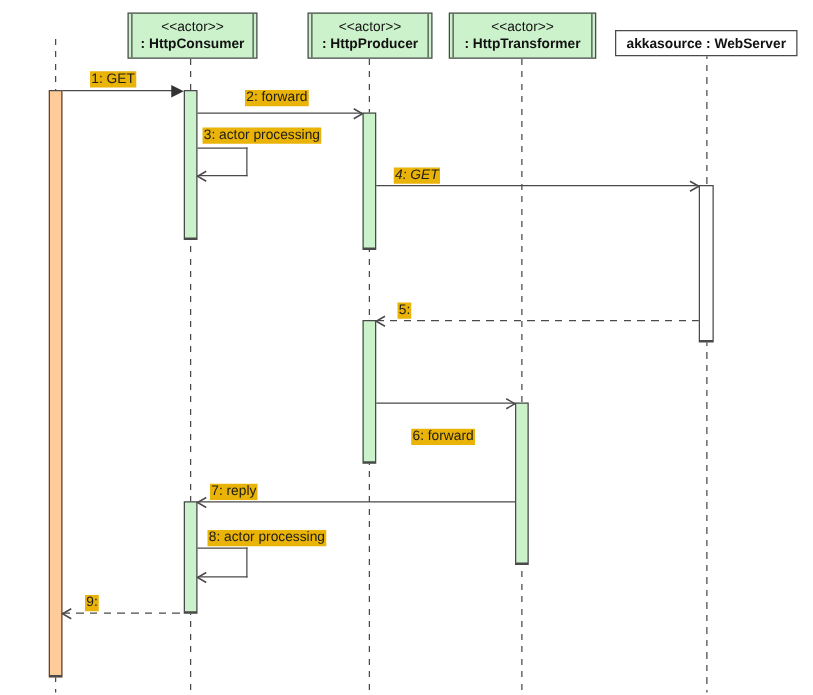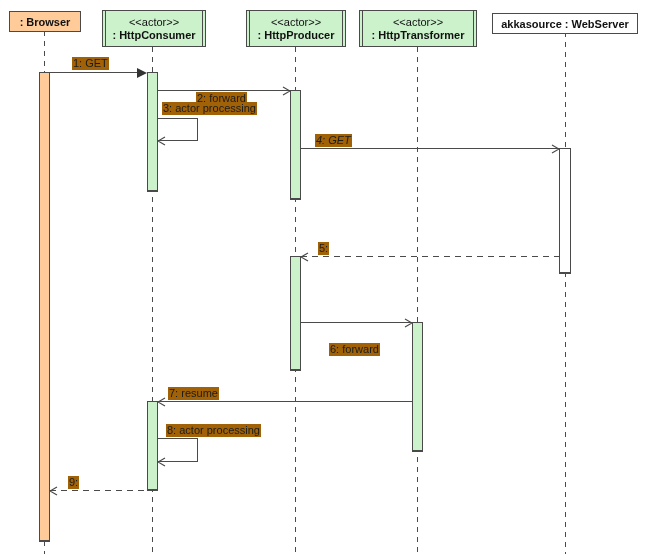--- a/index.html
+++ b/index.html
@@ -40,21 +40,21 @@
   
   .tri{
     position:absolute;width:0;height:0;z-index:3;
     border-top:5px solid transparent;border-bottom:5px solid transparent;
     border-left:10px solid #333333;
   }
   .ah{position:absolute;z-index:3;}
   
   .mlabel{
     position:absolute;font-size:11px;line-height:13px;white-space:nowrap;
-    color:#1c1c1c;z-index:3;background:#a16207;padding:0 1px;
+    color:#1c1c1c;z-index:3;background:#eab308;padding:0 1px;
   }
 </style>
 </head>
 <body>
 
 <div id="canvas">
 
   <div class="lifeline" style="left:44px;top:31px;height:523px;"></div>
   <div class="lifeline" style="left:152px;top:47px;height:507px;"></div>
   <div class="lifeline" style="left:295px;top:47px;height:507px;"></div>
@@ -70,21 +70,21 @@
   <div class="act white" style="left:559px;top:148px;height:126px;width:12px;"></div>
 
   <div class="mline" style="left:50px;top:72px;width:90px;"></div>
   <div class="tri" style="left:137px;top:68px;"></div>
   <div class="mlabel" style="left:72px;top:57px;">1: GET</div>
 
   <div class="mline" style="left:158px;top:90px;width:132px;"></div>
   <svg class="ah" style="left:281px;top:86px;" width="10" height="10">
       <path d="M2,1 L9,5 L2,9" fill="none" stroke="#4a4a4a" stroke-width="1.2"></path>
     </svg>
-  <div class="mlabel" style="left:196px;top:92px;">2: forward</div>
+  <div class="mlabel" style="left:196px;top:72px;">2: forward</div>
 
   <div class="mline" style="left:158px;top:118px;width:40px;"></div>
   <div class="vline" style="left:197px;top:118px;height:23px;"></div>
   <div class="mline" style="left:158px;top:140px;width:40px;"></div>
   <svg class="ah" style="left:157px;top:136px;" width="10" height="10">
       <path d="M8,1 L1,5 L8,9" fill="none" stroke="#4a4a4a" stroke-width="1.2"></path>
     </svg>
   <div class="mlabel" style="left:162px;top:102px;">3: actor processing</div>
 
   <div class="mline" style="left:301px;top:148px;width:258px;"></div>
@@ -102,39 +102,36 @@
   <div class="mline" style="left:301px;top:322px;width:111px;"></div>
   <svg class="ah" style="left:403px;top:318px;" width="10" height="10">
       <path d="M2,1 L9,5 L2,9" fill="none" stroke="#4a4a4a" stroke-width="1.2"></path>
     </svg>
   <div class="mlabel" style="left:329px;top:308px;margin-top:35px;">6: forward</div>
 
   <div class="mline" style="left:158px;top:401px;width:254px;"></div>
   <svg class="ah" style="left:157px;top:397px;" width="10" height="10">
       <path d="M8,1 L1,5 L8,9" fill="none" stroke="#4a4a4a" stroke-width="1.2"></path>
     </svg>
-  <div class="mlabel" style="left:168px;top:387px;">7: resume</div>
+  <div class="mlabel" style="left:168px;top:387px;">7: reply</div>
 
   <div class="mline" style="left:158px;top:438px;width:40px;"></div>
   <div class="vline" style="left:197px;top:438px;height:24px;"></div>
   <div class="mline" style="left:158px;top:461px;width:40px;"></div>
   <svg class="ah" style="left:157px;top:457px;" width="10" height="10">
       <path d="M8,1 L1,5 L8,9" fill="none" stroke="#4a4a4a" stroke-width="1.2"></path>
     </svg>
   <div class="mlabel" style="left:166px;top:424px;">8: actor processing</div>
 
   <div class="mdash" style="left:50px;top:490px;width:97px;"></div>
   <svg class="ah" style="left:49px;top:486px;" width="10" height="10">
       <path d="M8,1 L1,5 L8,9" fill="none" stroke="#4a4a4a" stroke-width="1.2"></path>
     </svg>
   <div class="mlabel" style="left:68px;top:476px;">9:</div>
 
-  <div class="pbox" style="left:9px;top:11px;width:72px;height:21px;background:#ffcc99;">
-    <span>: Browser</span>
-  </div>
 
   <div class="pbox actorbox" style="left:102px;top:10px;width:104px;height:37px;background:#ccf2cc;">
     <span class="iedge l"></span>
     <span class="iedge r"></span>
     <span class="stereo">&lt;&lt;actor&gt;&gt;</span>
     <span>: HttpConsumer</span>
   </div>
 
   <div class="pbox actorbox" style="left:246px;top:10px;width:100px;height:37px;background:#ccf2cc;">
     <span class="iedge l"></span>
@@ -143,17 +140,17 @@
     <span>: HttpProducer</span>
   </div>
 
   <div class="pbox actorbox" style="left:359px;top:10px;width:118px;height:37px;background:#ccf2cc;">
     <span class="iedge l"></span>
     <span class="iedge r"></span>
     <span class="stereo">&lt;&lt;actor&gt;&gt;</span>
     <span>: HttpTransformer</span>
   </div>
 
-  <div class="pbox" style="left:492px;top:13px;width:146px;height:21px;background:#ffffff;">
+  <div class="pbox" style="left:492px;top:24px;width:146px;height:21px;background:#ffffff;">
     <span>akkasource : WebServer</span>
   </div>
 
 </div>
 
 </body></html>

